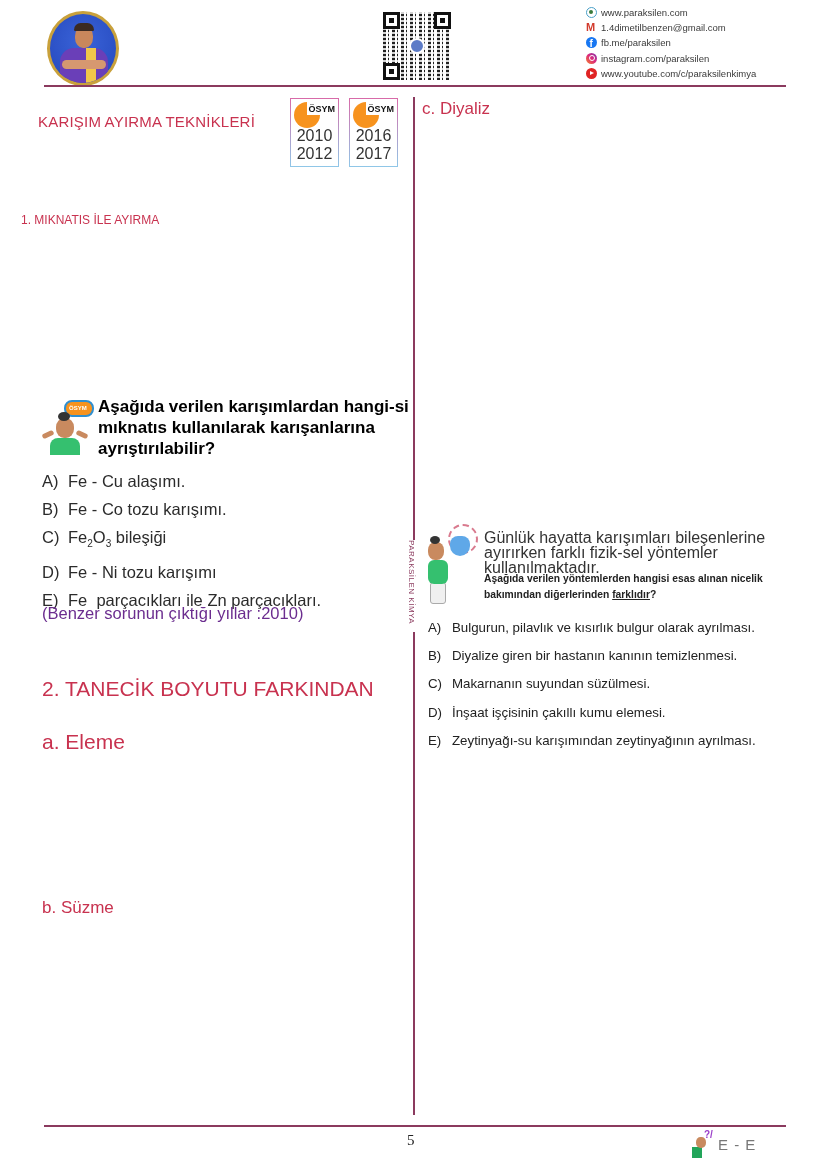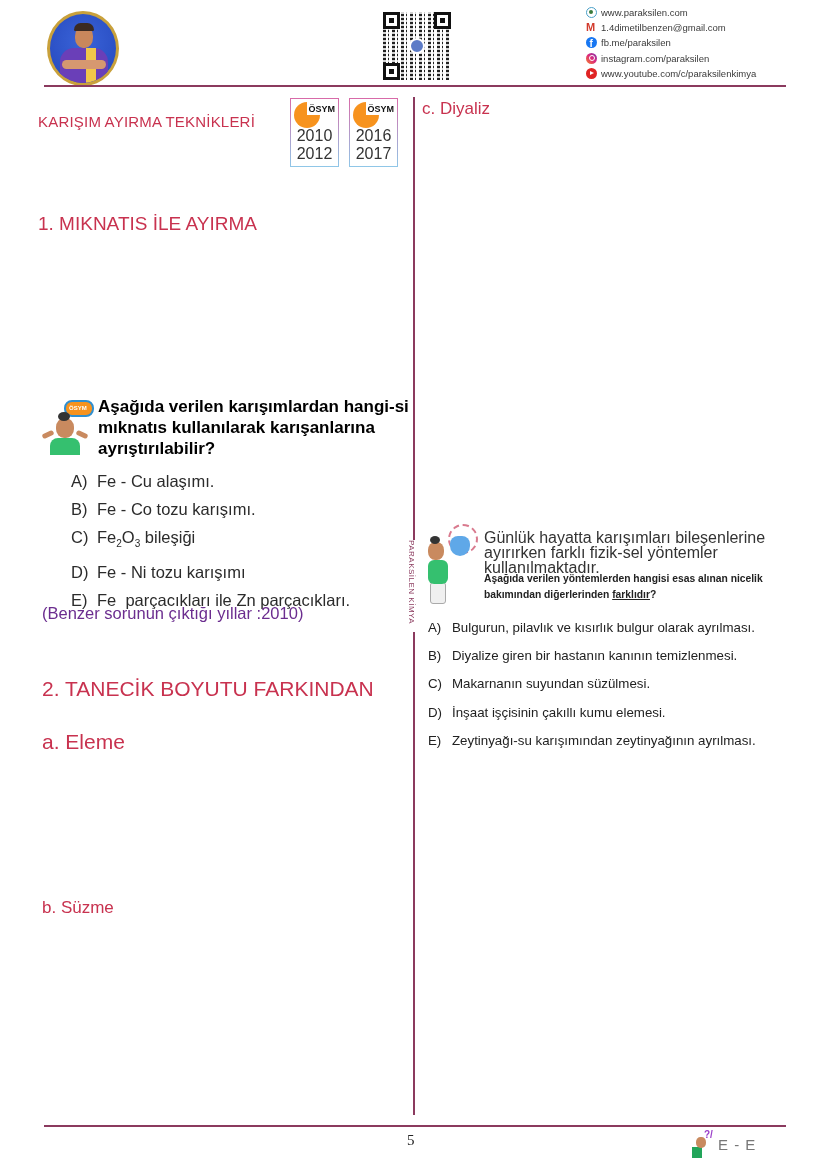--- a/index.html
+++ b/index.html
@@ -40,42 +40,42 @@
   .hr-top { position: absolute; left: 44px; top: 85px; width: 742px; height: 1.5px; background: #8b3a5e; }
   .hr-bottom { position: absolute; left: 44px; top: 1125px; width: 742px; height: 1.5px; background: #8b3a5e; }
   .vr { position: absolute; left: 413px; top: 97px; width: 1.5px; height: 1018px; background: #8b3a5e; }
 
   .side-label { position: absolute; left: 407px; top: 540px; width: 14px; height: 92px; background: #fff; }
   .side-label span { position: absolute; left: 0; top: 0; writing-mode: vertical-rl; font-size: 8px; letter-spacing: 0.5px; color: #8b3a5e; white-space: nowrap; }
 
   
   .red { color: #c8324f; }
   .h-main { position: absolute; left: 38px; top: 101px; font-size: 15px; letter-spacing: 0.2px; margin-top: 12px; }
-  .h-sec1 { position: absolute; left: 38px; top: 213px; font-size: 19px; text-align: right; }
+  .h-sec1 { position: absolute; left: 21px; top: 213px; font-size: 12px; text-align: right; }
   .h-diyaliz { position: absolute; left: 422px; top: 99px; font-size: 17px; }
 
   .badge { position: absolute; top: 98px; width: 49px; height: 69px; border: 1.5px solid; border-image: linear-gradient(180deg, #d86aa8, #8fc7e8) 1; background: #fff; }
   .badge .pie { position: absolute; left: 3px; top: 3px; width: 26px; height: 26px; border-radius: 50%;
     background: conic-gradient(#fff 0deg 90deg, #f7931e 90deg 360deg); }
   .badge .osym { position: absolute; right: 3px; top: 5px; font-size: 9px; font-weight: bold; color: #111; }
   .badge .years { position: absolute; left: 0; right: 0; top: 28px; text-align: center; font-size: 16px; line-height: 18px; color: #333; }
 
   
   .q1-avatar { position: absolute; left: 42px; top: 398px; width: 56px; height: 58px; }
   .q1-bubble { position: absolute; left: 22px; top: 2px; width: 30px; height: 17px; border-radius: 8px; background: #f7931e; border: 2px solid #2f8fd0; }
   .q1-bubble span { position: absolute; left: 3px; top: 3px; font-size: 6px; font-weight: bold; color: #fff; }
   .q1-head { position: absolute; left: 14px; top: 20px; width: 18px; height: 20px; border-radius: 45%; background: #c98a5f; }
   .q1-bun { position: absolute; left: 16px; top: 14px; width: 12px; height: 9px; border-radius: 50%; background: #333; }
   .q1-shirt { position: absolute; left: 8px; top: 40px; width: 30px; height: 17px; border-radius: 8px 8px 0 0; background: #35c06f; }
   .q1-arm-l { position: absolute; left: 0; top: 34px; width: 12px; height: 5px; border-radius: 3px; background: #c98a5f; transform: rotate(-25deg); }
   .q1-arm-r { position: absolute; left: 34px; top: 34px; width: 12px; height: 5px; border-radius: 3px; background: #c98a5f; transform: rotate(25deg); }
 
   .q1-stem { position: absolute; left: 98px; top: 396px; width: 315px; font-size: 17px; font-weight: bold; line-height: 21px; color: #000000; }
   .q1-opts { position: absolute; left: 42px; top: 467px; }
-  .q1-opt { font-size: 16.5px; line-height: 28px; color: #2b2b2b; white-space: nowrap; margin-left: 29px; }
+  .q1-opt { font-size: 16.5px; line-height: 28px; color: #2b2b2b; white-space: nowrap; }
   .q1-opt .lt { display: inline-block; width: 26px; }
   .q1-note { position: absolute; left: 42px; top: 604px; font-size: 16.5px; color: #6b2d8f; }
 
   .h-sec2 { position: absolute; left: 42px; top: 675px; font-size: 21px; line-height: 28px; }
   .h-eleme { position: absolute; left: 42px; top: 730px; font-size: 21px; }
   .h-suzme { position: absolute; left: 42px; top: 898px; font-size: 17px; }
 
   
   .q2-avatar { position: absolute; left: 420px; top: 522px; width: 60px; height: 86px; }
   .q2-seal { position: absolute; left: 28px; top: 2px; width: 30px; height: 30px; border-radius: 50%; border: 2px dashed #d97a8e; }

